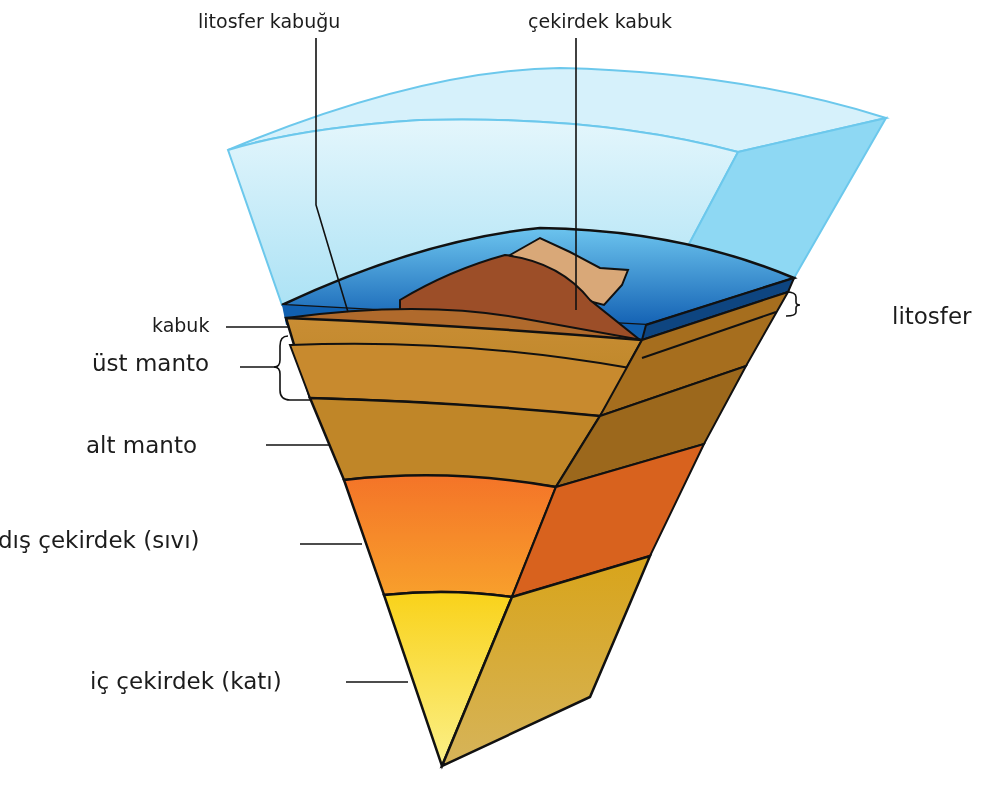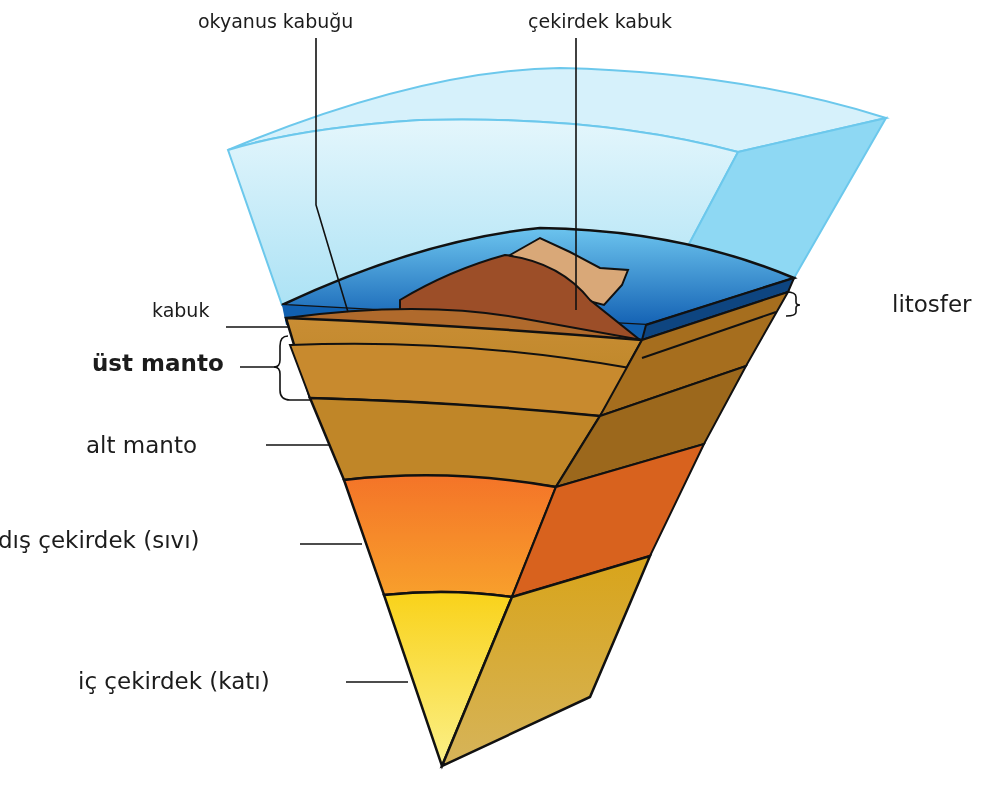--- a/index.html
+++ b/index.html
@@ -78,20 +78,20 @@
     <path d="M226,327 L288,327"></path>
     <path d="M240,367 L278,367"></path>
     <path d="M288,336 Q280,336 280,346 L280,360 Q280,367 274,367 Q280,367 280,374 L280,390 Q280,400 290,400 L312,400"></path>
     <path d="M266,445 L330,445"></path>
     <path d="M300,544 L362,544"></path>
     <path d="M346,682 L408,682"></path>
     <path d="M786,292 Q796,292 796,297 L796,302 Q796,305 800,305 Q796,305 796,308 L796,312 Q796,316 786,316"></path>
   </g>
 </svg>
 
-<div class="lbl sm" style="left:198px;top:10px;">okyanus kabuğu</div>
+<div class="lbl sm" style="left:198px;top:10px;">litosfer kabuğu</div>
 <div class="lbl sm" style="left:528px;top:10px;">çekirdek kabuk</div>
-<div class="lbl sm" style="left:152px;top:299px;">kabuk</div>
-<div class="lbl lg" style="left:92px;top:350px;font-weight:bold;">üst manto</div>
+<div class="lbl sm" style="left:152px;top:314px;">kabuk</div>
+<div class="lbl lg" style="left:92px;top:350px;">üst manto</div>
 <div class="lbl lg" style="left:86px;top:432px;">alt manto</div>
 <div class="lbl lg" style="left:-2px;top:527px;">dış çekirdek (sıvı)</div>
-<div class="lbl lg" style="left:78px;top:668px;">iç çekirdek (katı)</div>
-<div class="lbl lg" style="left:892px;top:291px;">litosfer</div>
+<div class="lbl lg" style="left:90px;top:668px;">iç çekirdek (katı)</div>
+<div class="lbl lg" style="left:892px;top:303px;">litosfer</div>
 
 </body></html>

